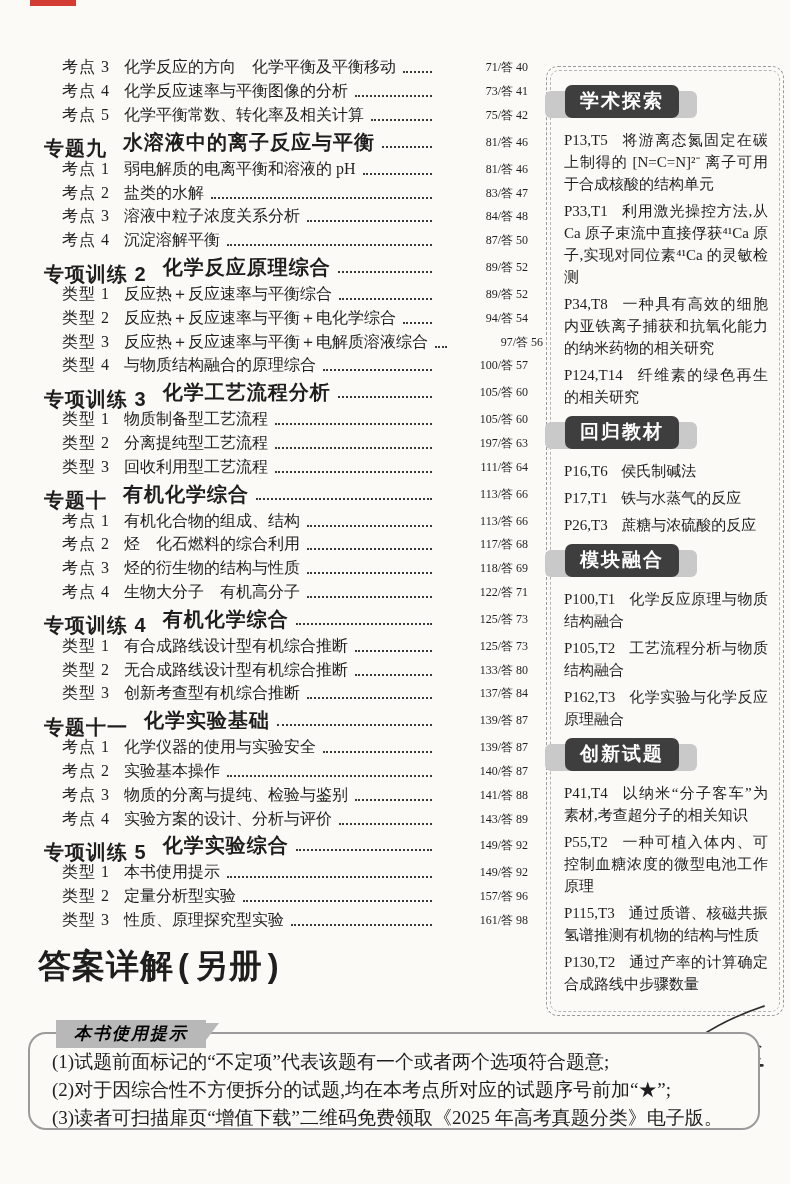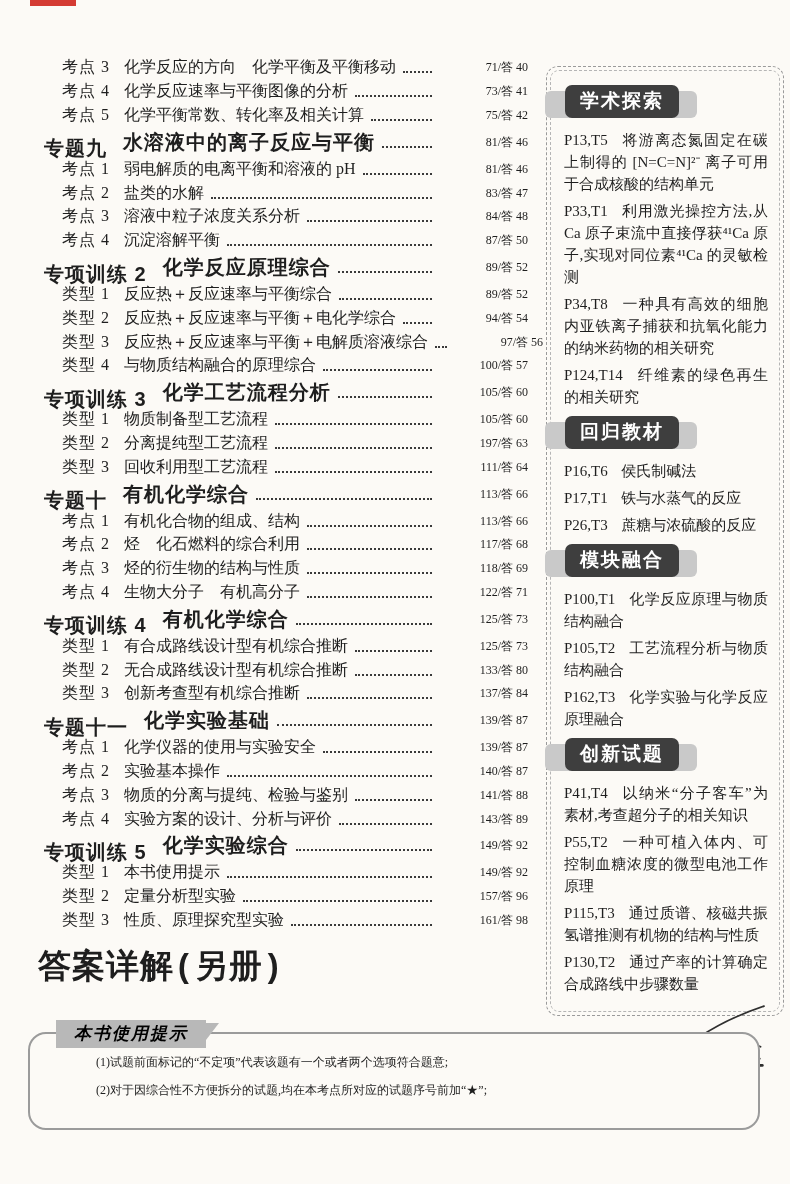--- a/index.html
+++ b/index.html
@@ -39,21 +39,21 @@
   .book-sketch{display:block;margin:6px auto 0;}
 
   
   .note-box{position:absolute;left:28px;top:1032px;width:732px;height:98px;
     border:2px solid #9b9b9b;border-radius:18px;background:#fcfaf6;box-sizing:border-box;}
   .note-tab{position:absolute;left:26px;top:-14px;background:#b8b8b8;color:#000000;
     font-family:"Liberation Serif",serif;font-weight:bold;font-style:italic;font-size:17px;
     padding:2px 18px 3px;letter-spacing:2px;}
   .note-tab::after{content:"";position:absolute;right:-13px;top:3px;width:0;height:0;
     border-left:13px solid #b8b8b8;border-bottom:17px solid transparent;}
-  .note-body{padding:14px 18px 0 22px;font-size:12px;line-height:28px;margin-left:44px;}
+  .note-body{padding:14px 18px 0 22px;font-size:19px;line-height:28px;}
   .note-line{margin:0;}
 </style>
 </head>
 <body>
 
 <div class="red-mark"></div>
 
 <div class="main-col">
   <div>
       <div class="toc-row item">
@@ -324,14 +324,15 @@
         <ellipse cx="115" cy="73" rx="11" ry="4.5" fill="#2f2f2f"></ellipse>
       </svg>
     </div>
 </div>
 
 <div class="note-box">
   <div class="note-tab">本书使用提示</div>
   <div class="note-body">
     <p class="note-line">(1)试题前面标记的“不定项”代表该题有一个或者两个选项符合题意;</p>
     <p class="note-line">(2)对于因综合性不方便拆分的试题,均在本考点所对应的试题序号前加“★”;</p>
+    <p class="note-line">(3)读者可扫描扉页“增值下载”二维码免费领取《2025 年高考真题分类》电子版。</p>
   </div>
 </div>
 
 </body></html>

